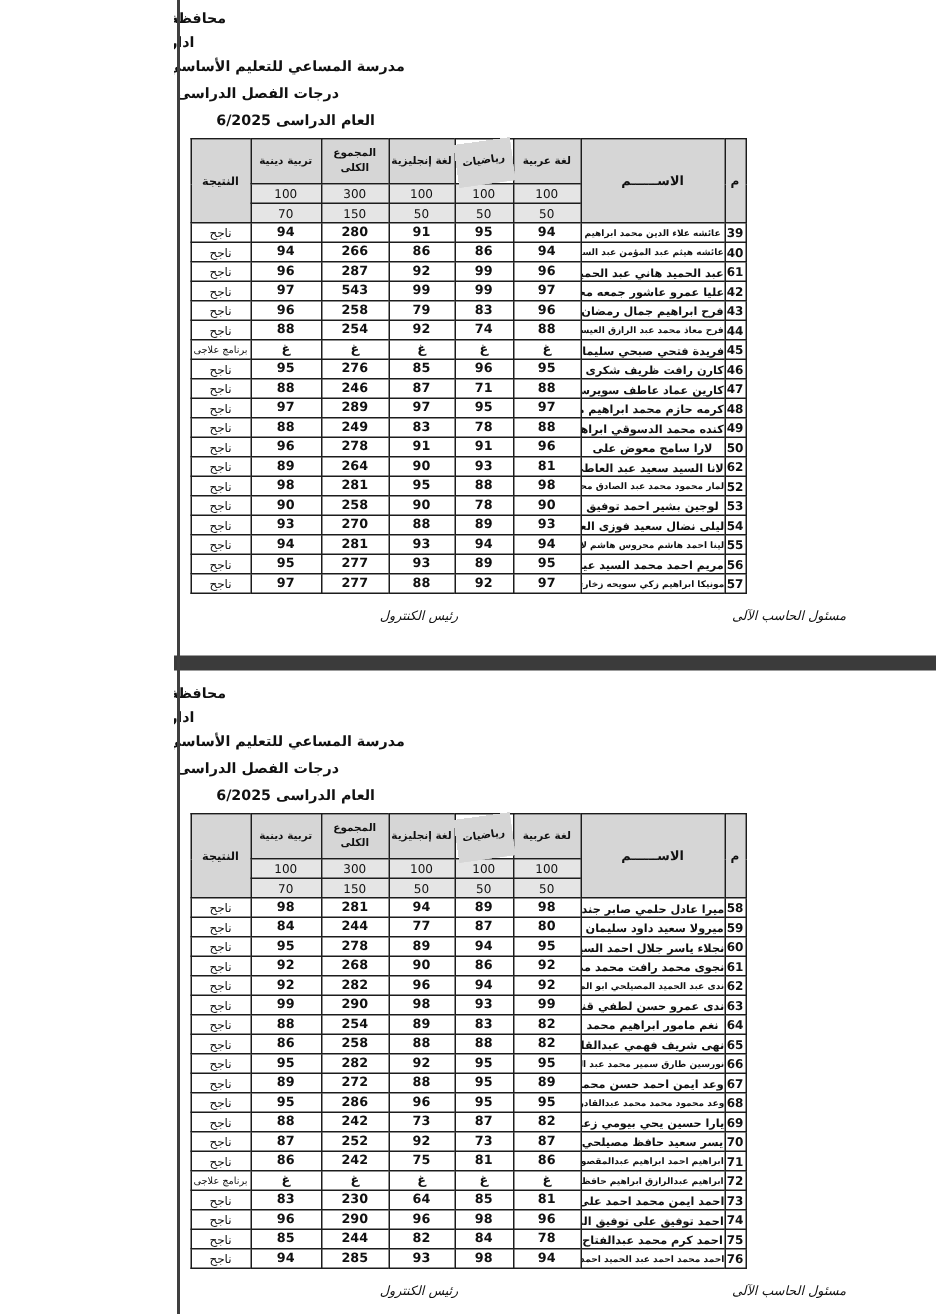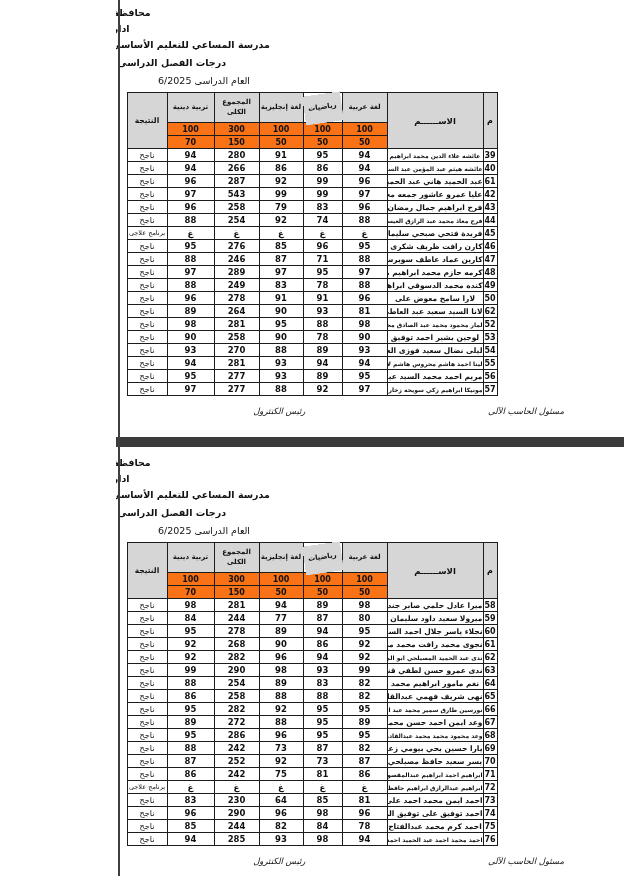--- a/index.html
+++ b/index.html
@@ -23,39 +23,39 @@
   .page-sep{width:624px;height:10px;background:#3b3b3b;}
   .agency{padding-top:5px;text-align:right;padding-left:71px;direction:rtl;}
   .page-2 .agency{padding-top:8px;}
   .agency div{font-size:9.5px;font-weight:bold;line-height:16px;white-space:nowrap;text-align:left;}
   .title-line{
     text-align:left;margin-right:44px;margin-top:2px;
     font-size:9.5px;font-weight:bold;line-height:15px;white-space:nowrap;
   }
   .year-line{
     text-align:right;padding-right:374px;margin-top:3px;
-    font-size:9.5px;font-weight:normal;line-height:15px;white-space:nowrap;
+    font-size:9.5px;font-weight:bold;line-height:15px;white-space:nowrap;
   }
   table.grades{
     margin:4px auto 0;
     border-collapse:collapse;
     table-layout:fixed;
     width:370px;
     direction:rtl;
   }
   table.grades th, table.grades td{
     border:1px solid #1c1c1c;
     padding:0;
     text-align:center;
     vertical-align:middle;
     overflow:hidden;
   }
   thead th{background:#d6d6d6;}
   thead .h-top{height:30px;}
-  thead .h-nums td{height:12px;font-size:8px;font-weight:bold;background:#f97316;}
+  thead .h-nums td{height:12px;font-size:8px;font-weight:normal;background:#e5e5e5;}
   .h-serial{font-size:8px;font-weight:bold;}
   .h-name{font-size:8.5px;font-weight:bold;}
   .h-subj{font-size:7px;font-weight:bold;line-height:1.3;}
   .h-rot{transform:rotate(-8deg);}
   .h-result{font-size:7.5px;font-weight:bold;}
   tbody tr{height:13px;}
   tbody td{background:#fff;}
   .c-serial{font-size:8px;font-weight:bold;margin-left:24px;}
   .c-name{font-size:7.5px;font-weight:bold;white-space:nowrap;}
   .c-name.small{font-size:6px;}

